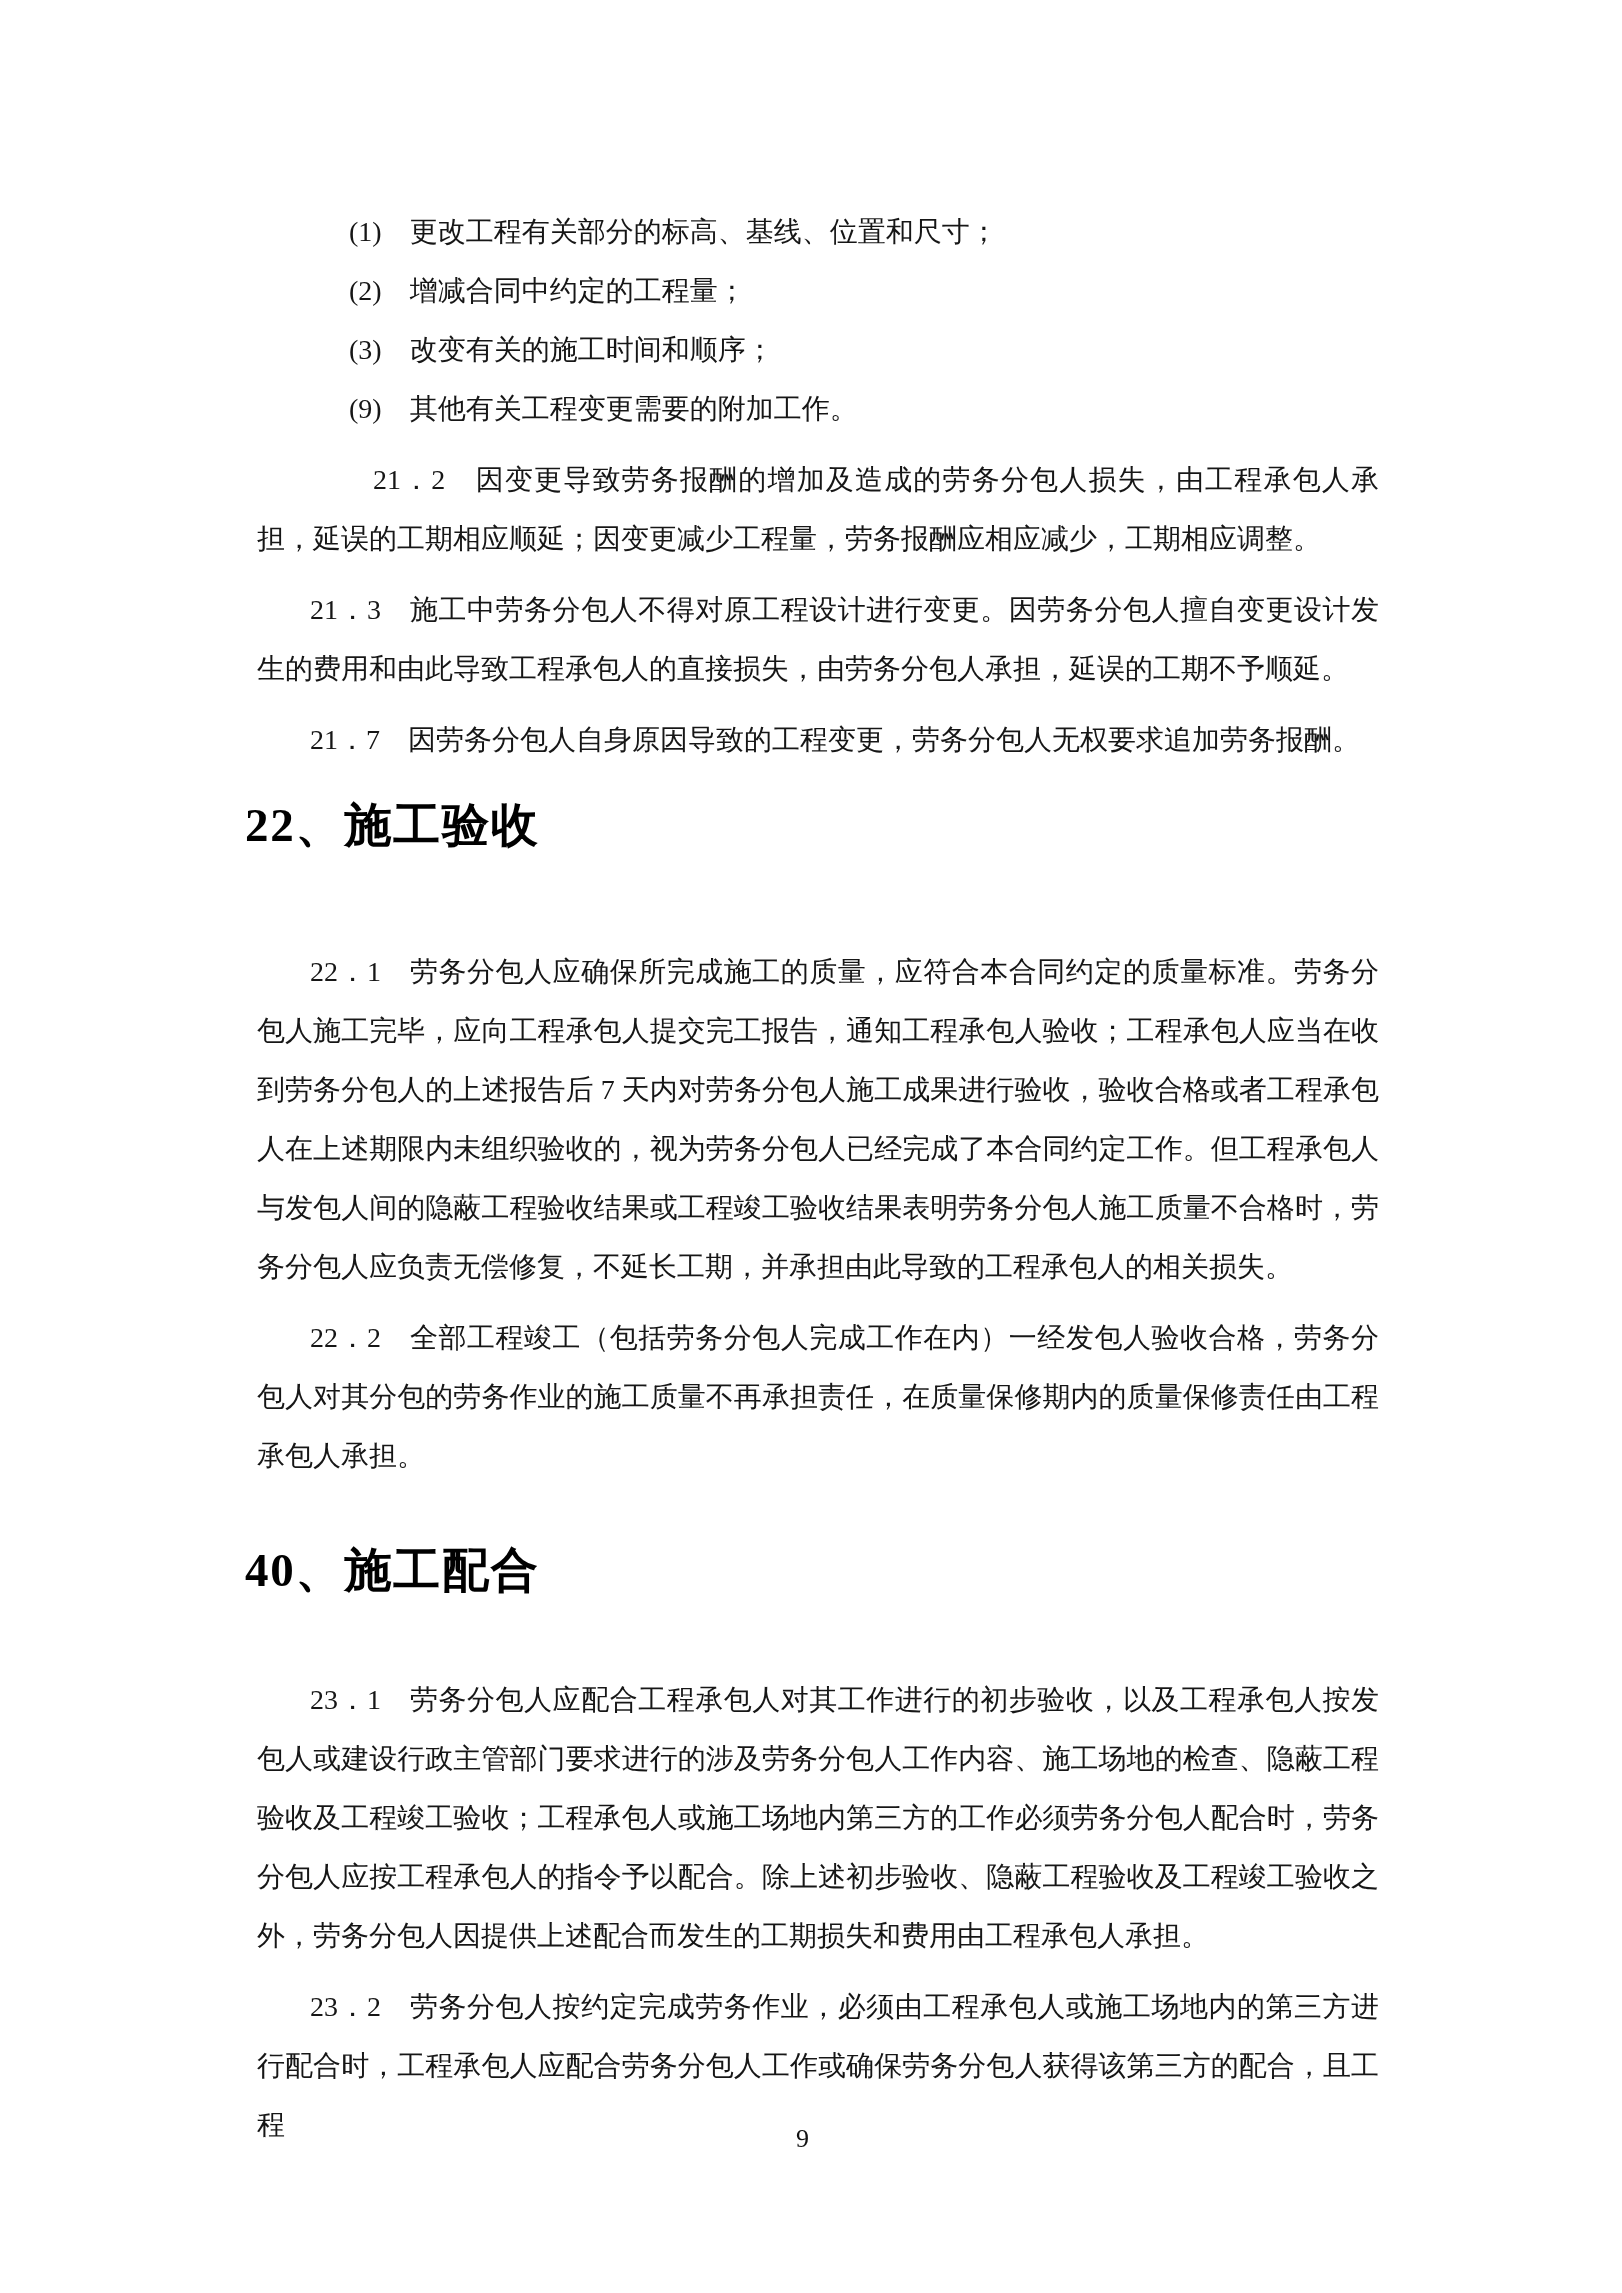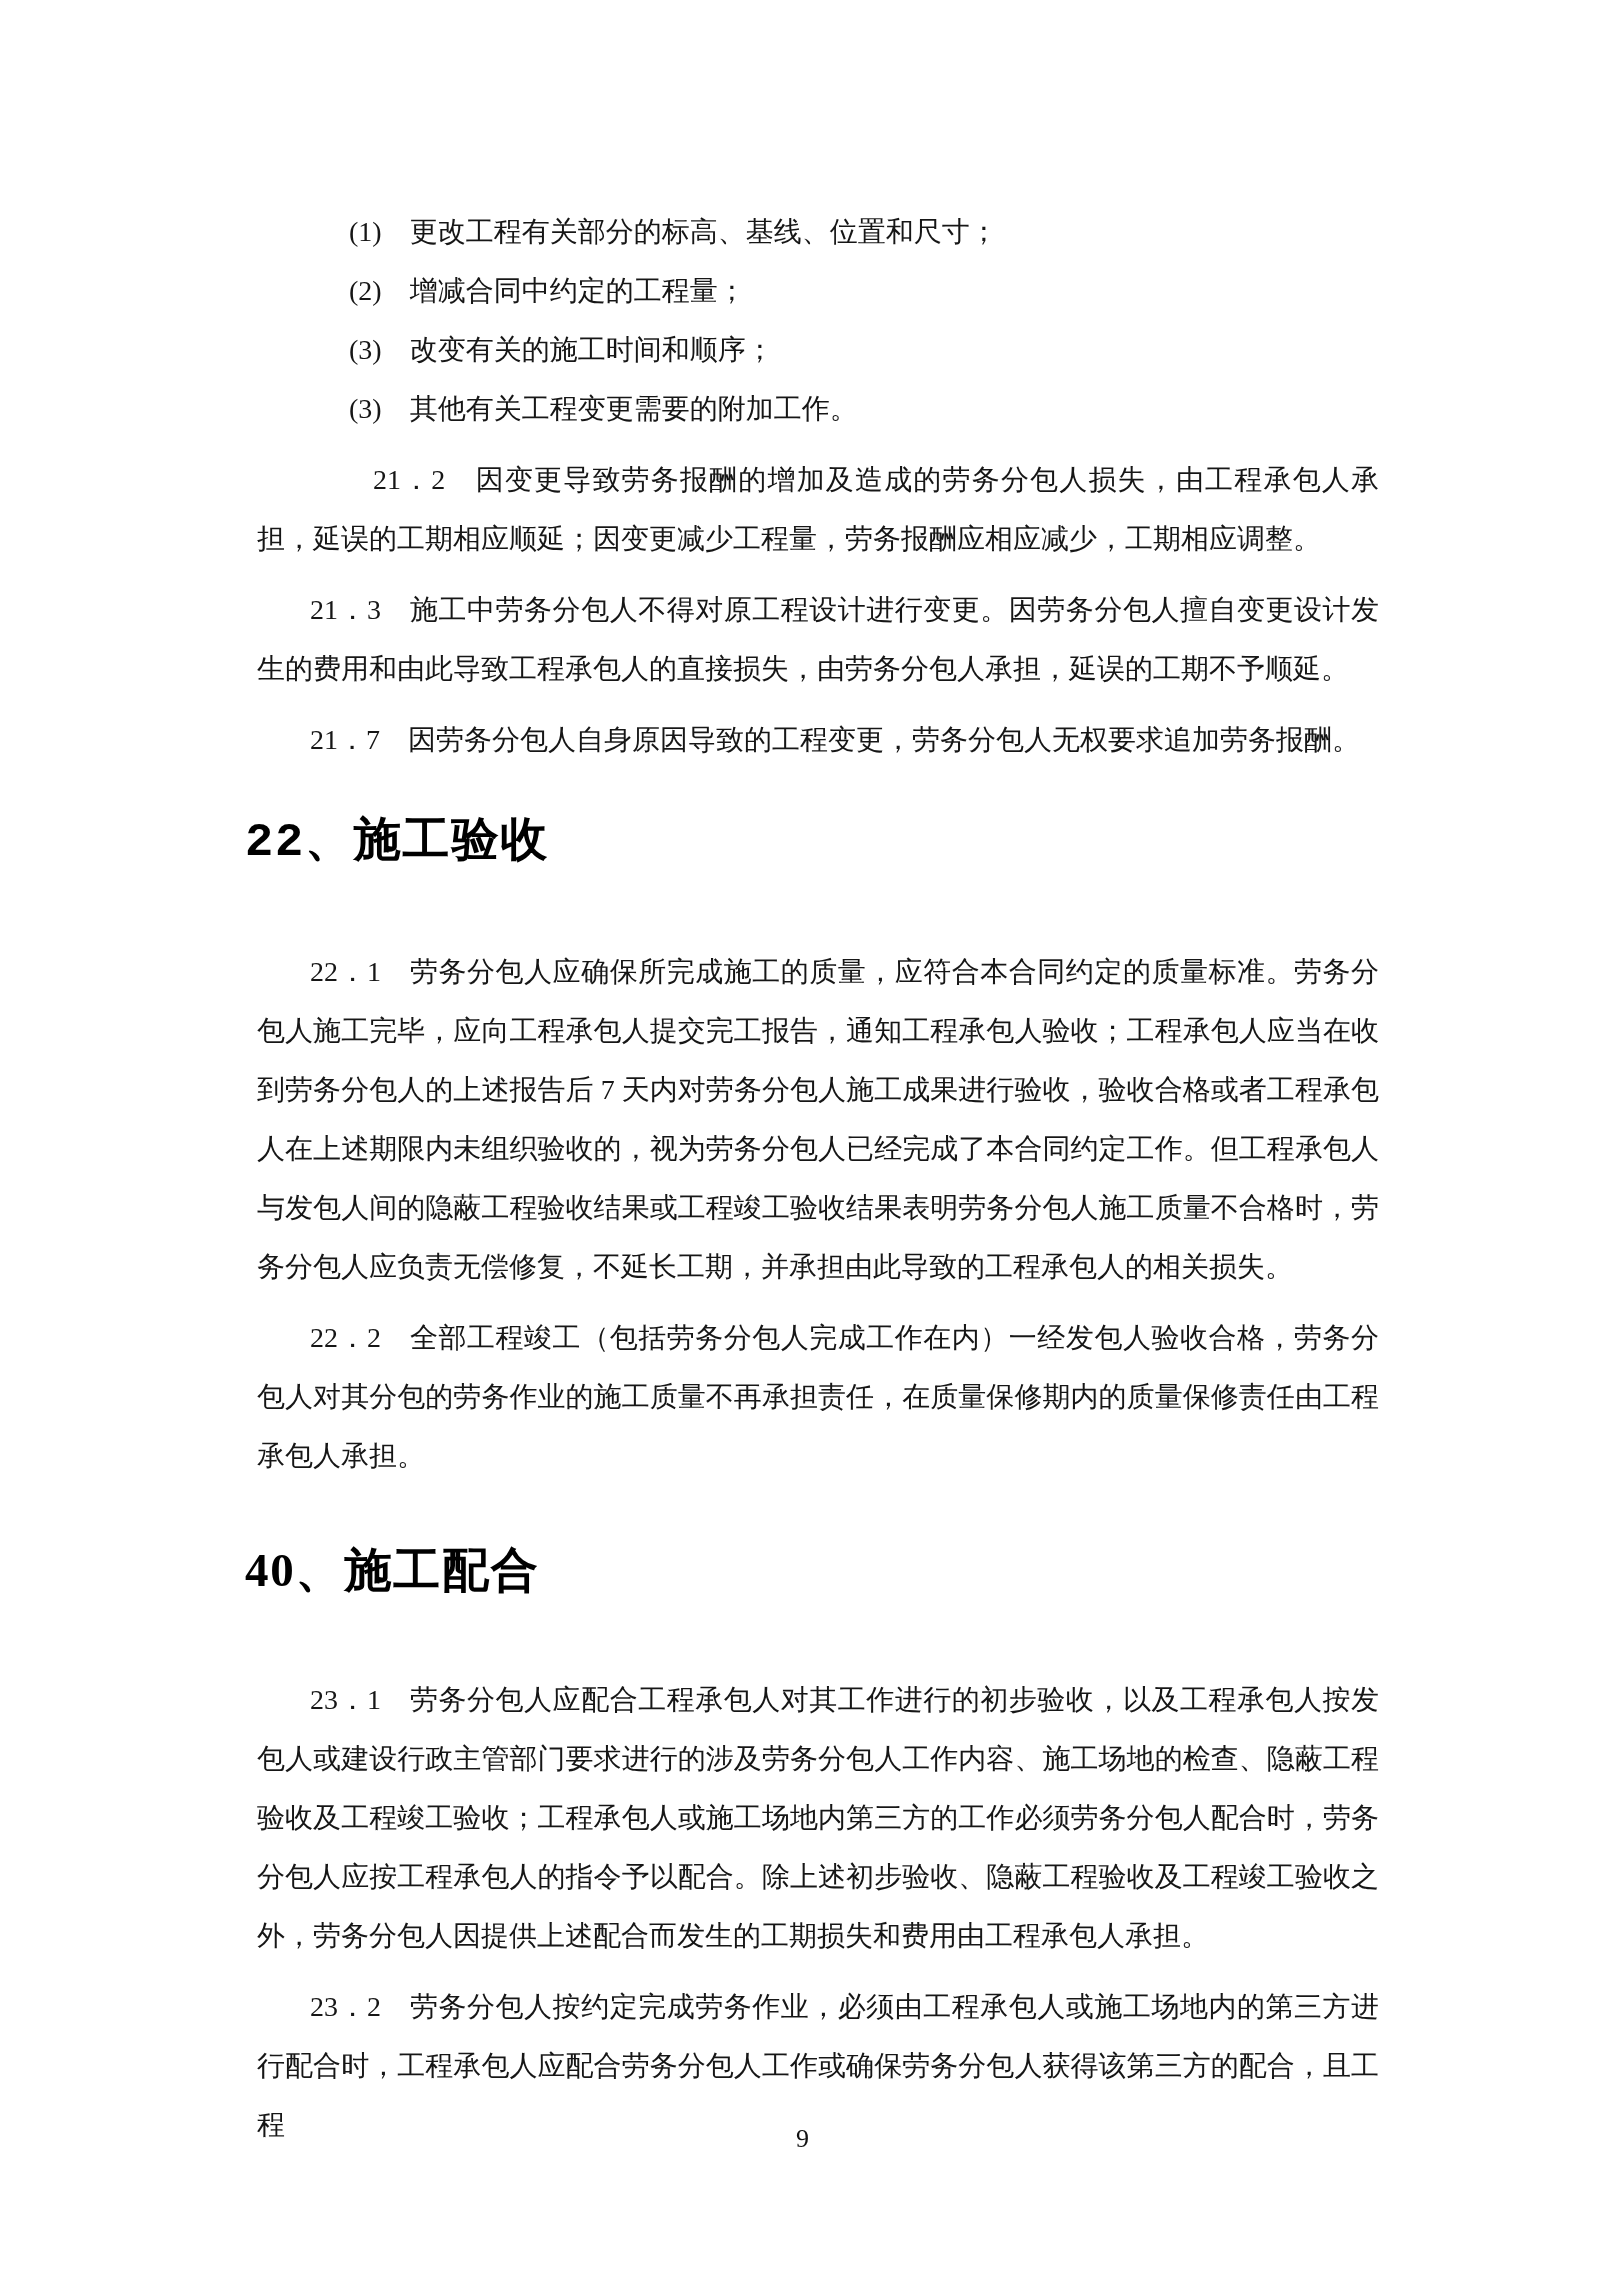--- a/index.html
+++ b/index.html
@@ -53,28 +53,28 @@
 </head>
 <body>
 
 <div class="page">
 
   <div class="flow" style="top:202px;">
     <div class="list">
       <div class="li">(1)　更改工程有关部分的标高、基线、位置和尺寸；</div>
       <div class="li">(2)　增减合同中约定的工程量；</div>
       <div class="li">(3)　改变有关的施工时间和顺序；</div>
-      <div class="li">(3)　其他有关工程变更需要的附加工作。</div>
+      <div class="li">(9)　其他有关工程变更需要的附加工作。</div>
     </div>
     <p class="ind-lg">21．2　因变更导致劳务报酬的增加及造成的劳务分包人损失，由工程承包人承担，延误的工期相应顺延；因变更减少工程量，劳务报酬应相应减少，工期相应调整。</p>
     <p class="ind">21．3　施工中劳务分包人不得对原工程设计进行变更。因劳务分包人擅自变更设计发生的费用和由此导致工程承包人的直接损失，由劳务分包人承担，延误的工期不予顺延。</p>
     <p class="ind">21．7　因劳务分包人自身原因导致的工程变更，劳务分包人无权要求追加劳务报酬。</p>
   </div>
 
-  <h1 class="sec-heading" style="top:815px;font-family:Liberation Mono, monospace;">22、施工验收</h1>
+  <h1 class="sec-heading" style="top:797px;">22、施工验收</h1>
 
   <div class="flow" style="top:930px;">
     <p class="ind">22．1　劳务分包人应确保所完成施工的质量，应符合本合同约定的质量标准。劳务分包人施工完毕，应向工程承包人提交完工报告，通知工程承包人验收；工程承包人应当在收到劳务分包人的上述报告后 7 天内对劳务分包人施工成果进行验收，验收合格或者工程承包人在上述期限内未组织验收的，视为劳务分包人已经完成了本合同约定工作。但工程承包人与发包人间的隐蔽工程验收结果或工程竣工验收结果表明劳务分包人施工质量不合格时，劳务分包人应负责无偿修复，不延长工期，并承担由此导致的工程承包人的相关损失。</p>
     <p class="ind">22．2　全部工程竣工（包括劳务分包人完成工作在内）一经发包人验收合格，劳务分包人对其分包的劳务作业的施工质量不再承担责任，在质量保修期内的质量保修责任由工程承包人承担。</p>
   </div>
 
   <h1 class="sec-heading" style="top:1542px;">40、施工配合</h1>
 
   <div class="flow" style="top:1658px;">
     <p class="ind">23．1　劳务分包人应配合工程承包人对其工作进行的初步验收，以及工程承包人按发包人或建设行政主管部门要求进行的涉及劳务分包人工作内容、施工场地的检查、隐蔽工程验收及工程竣工验收；工程承包人或施工场地内第三方的工作必须劳务分包人配合时，劳务分包人应按工程承包人的指令予以配合。除上述初步验收、隐蔽工程验收及工程竣工验收之外，劳务分包人因提供上述配合而发生的工期损失和费用由工程承包人承担。</p>

